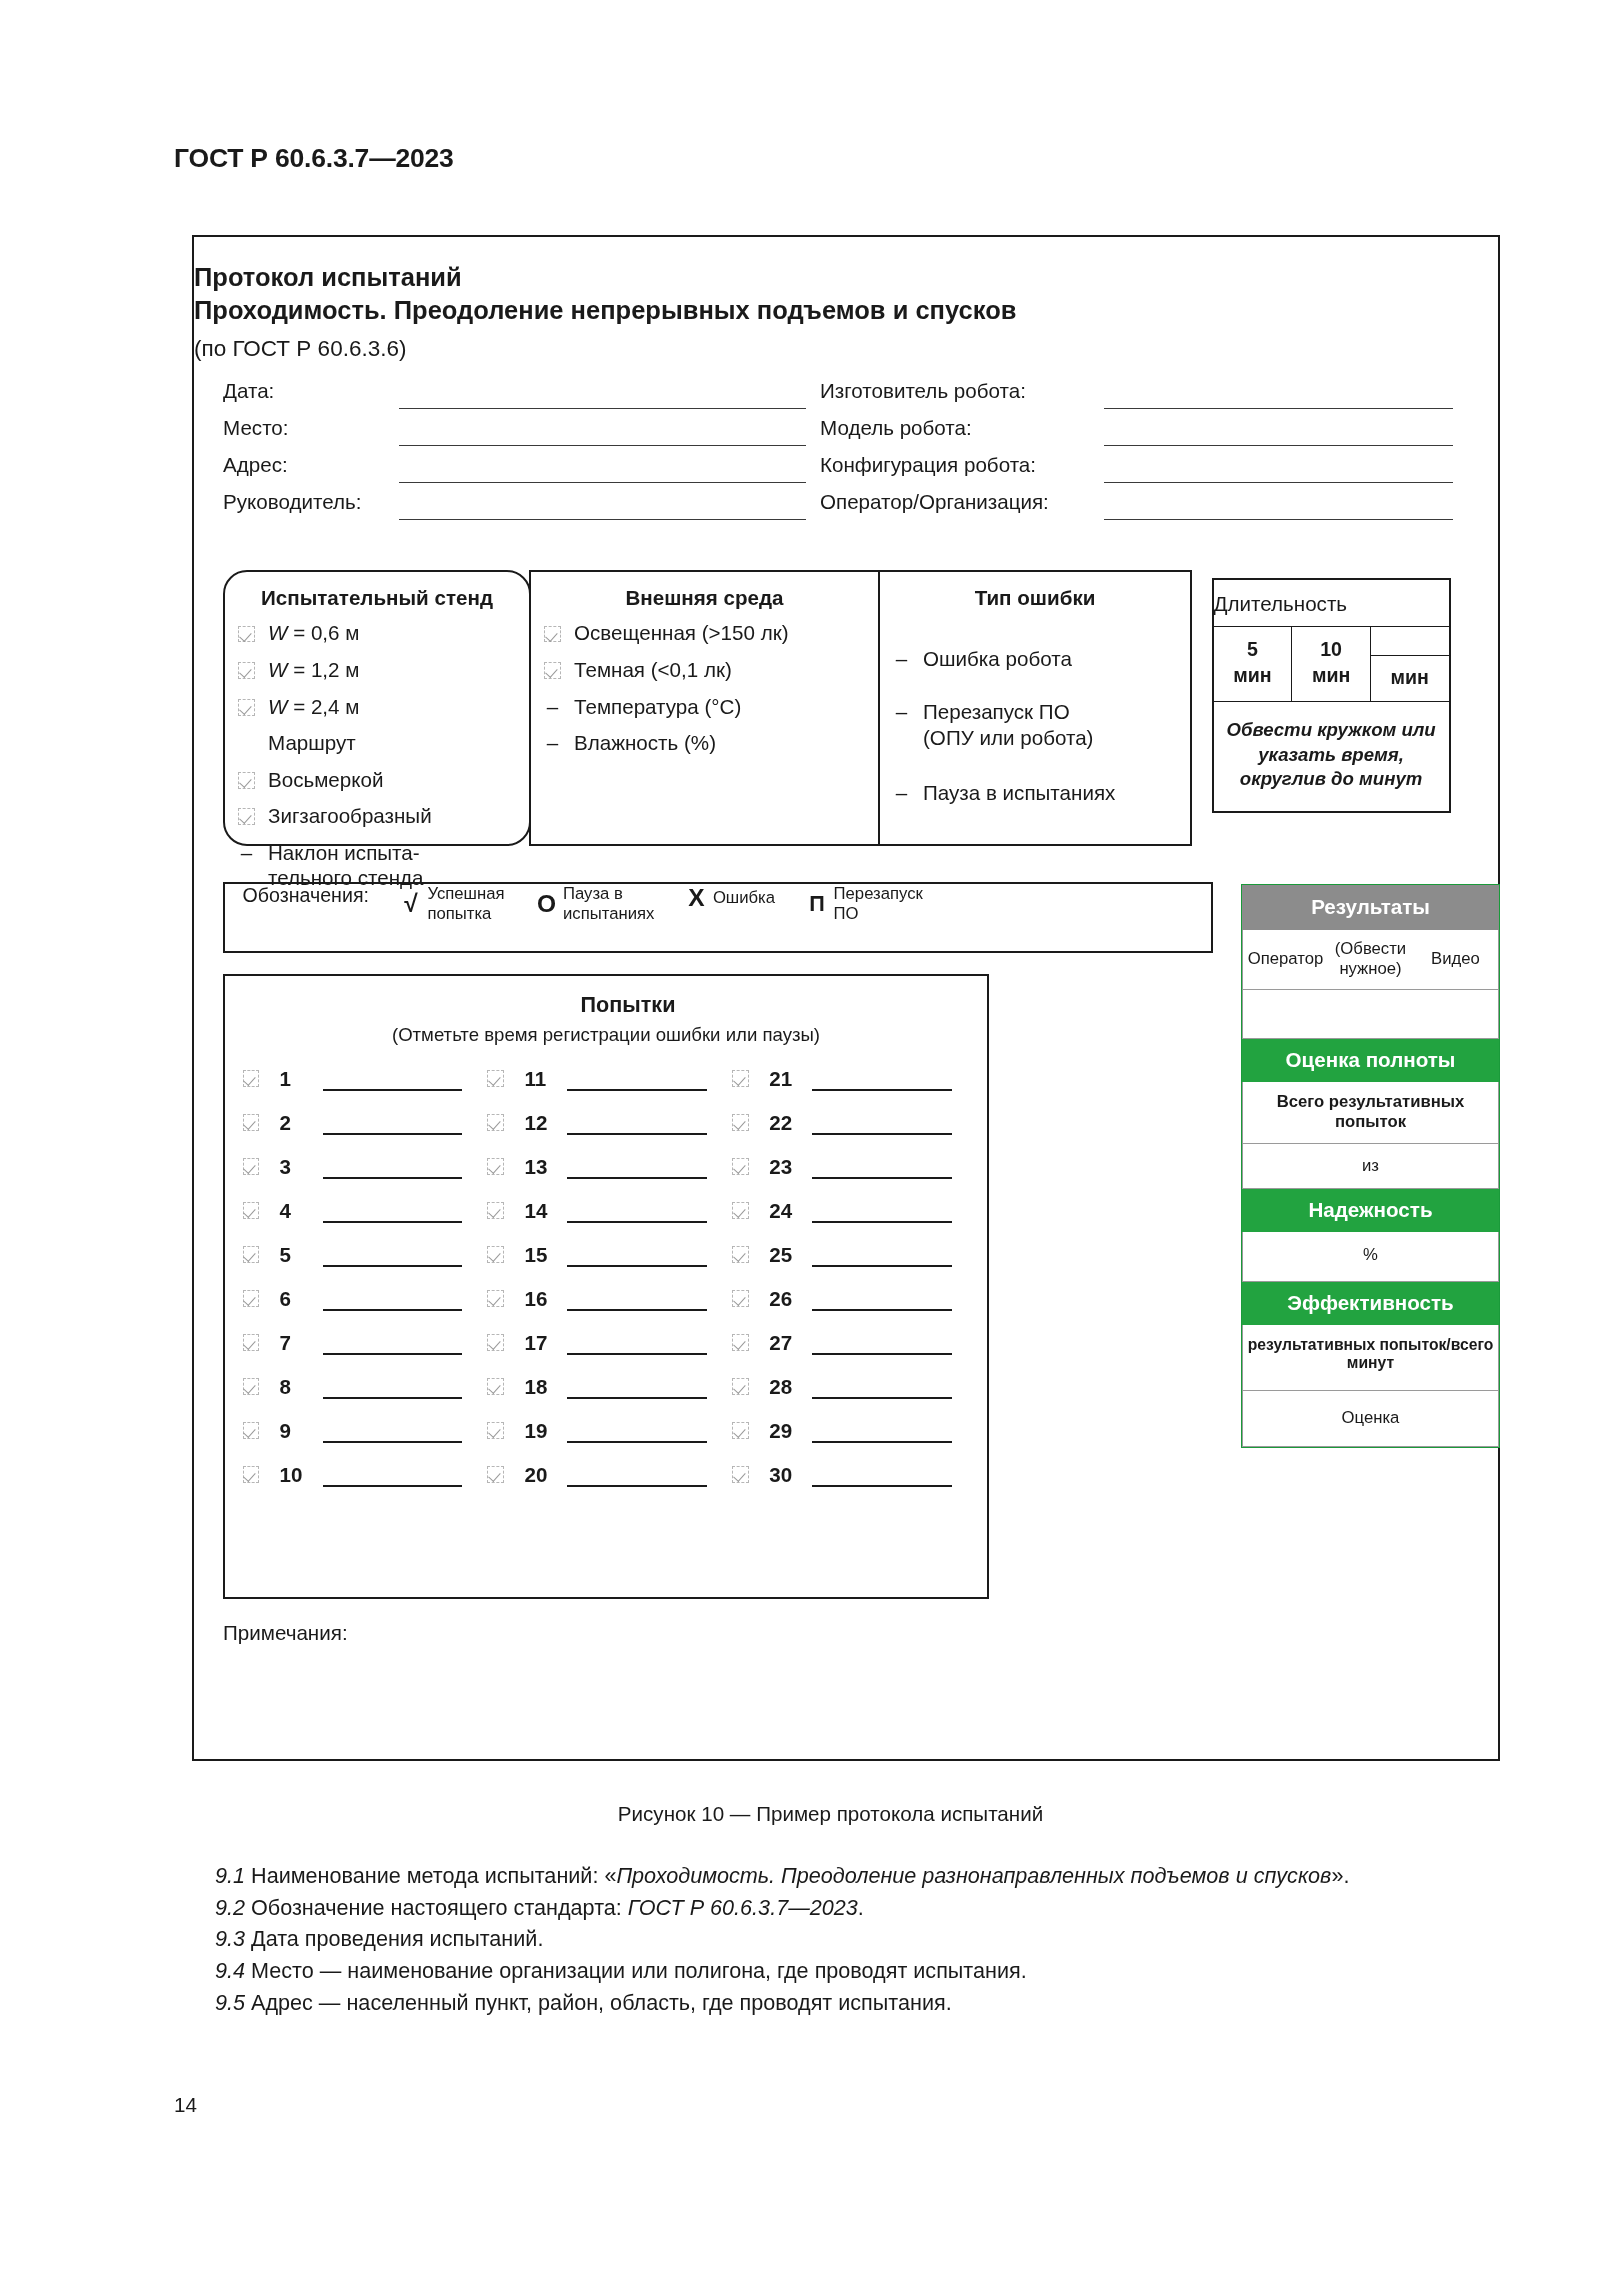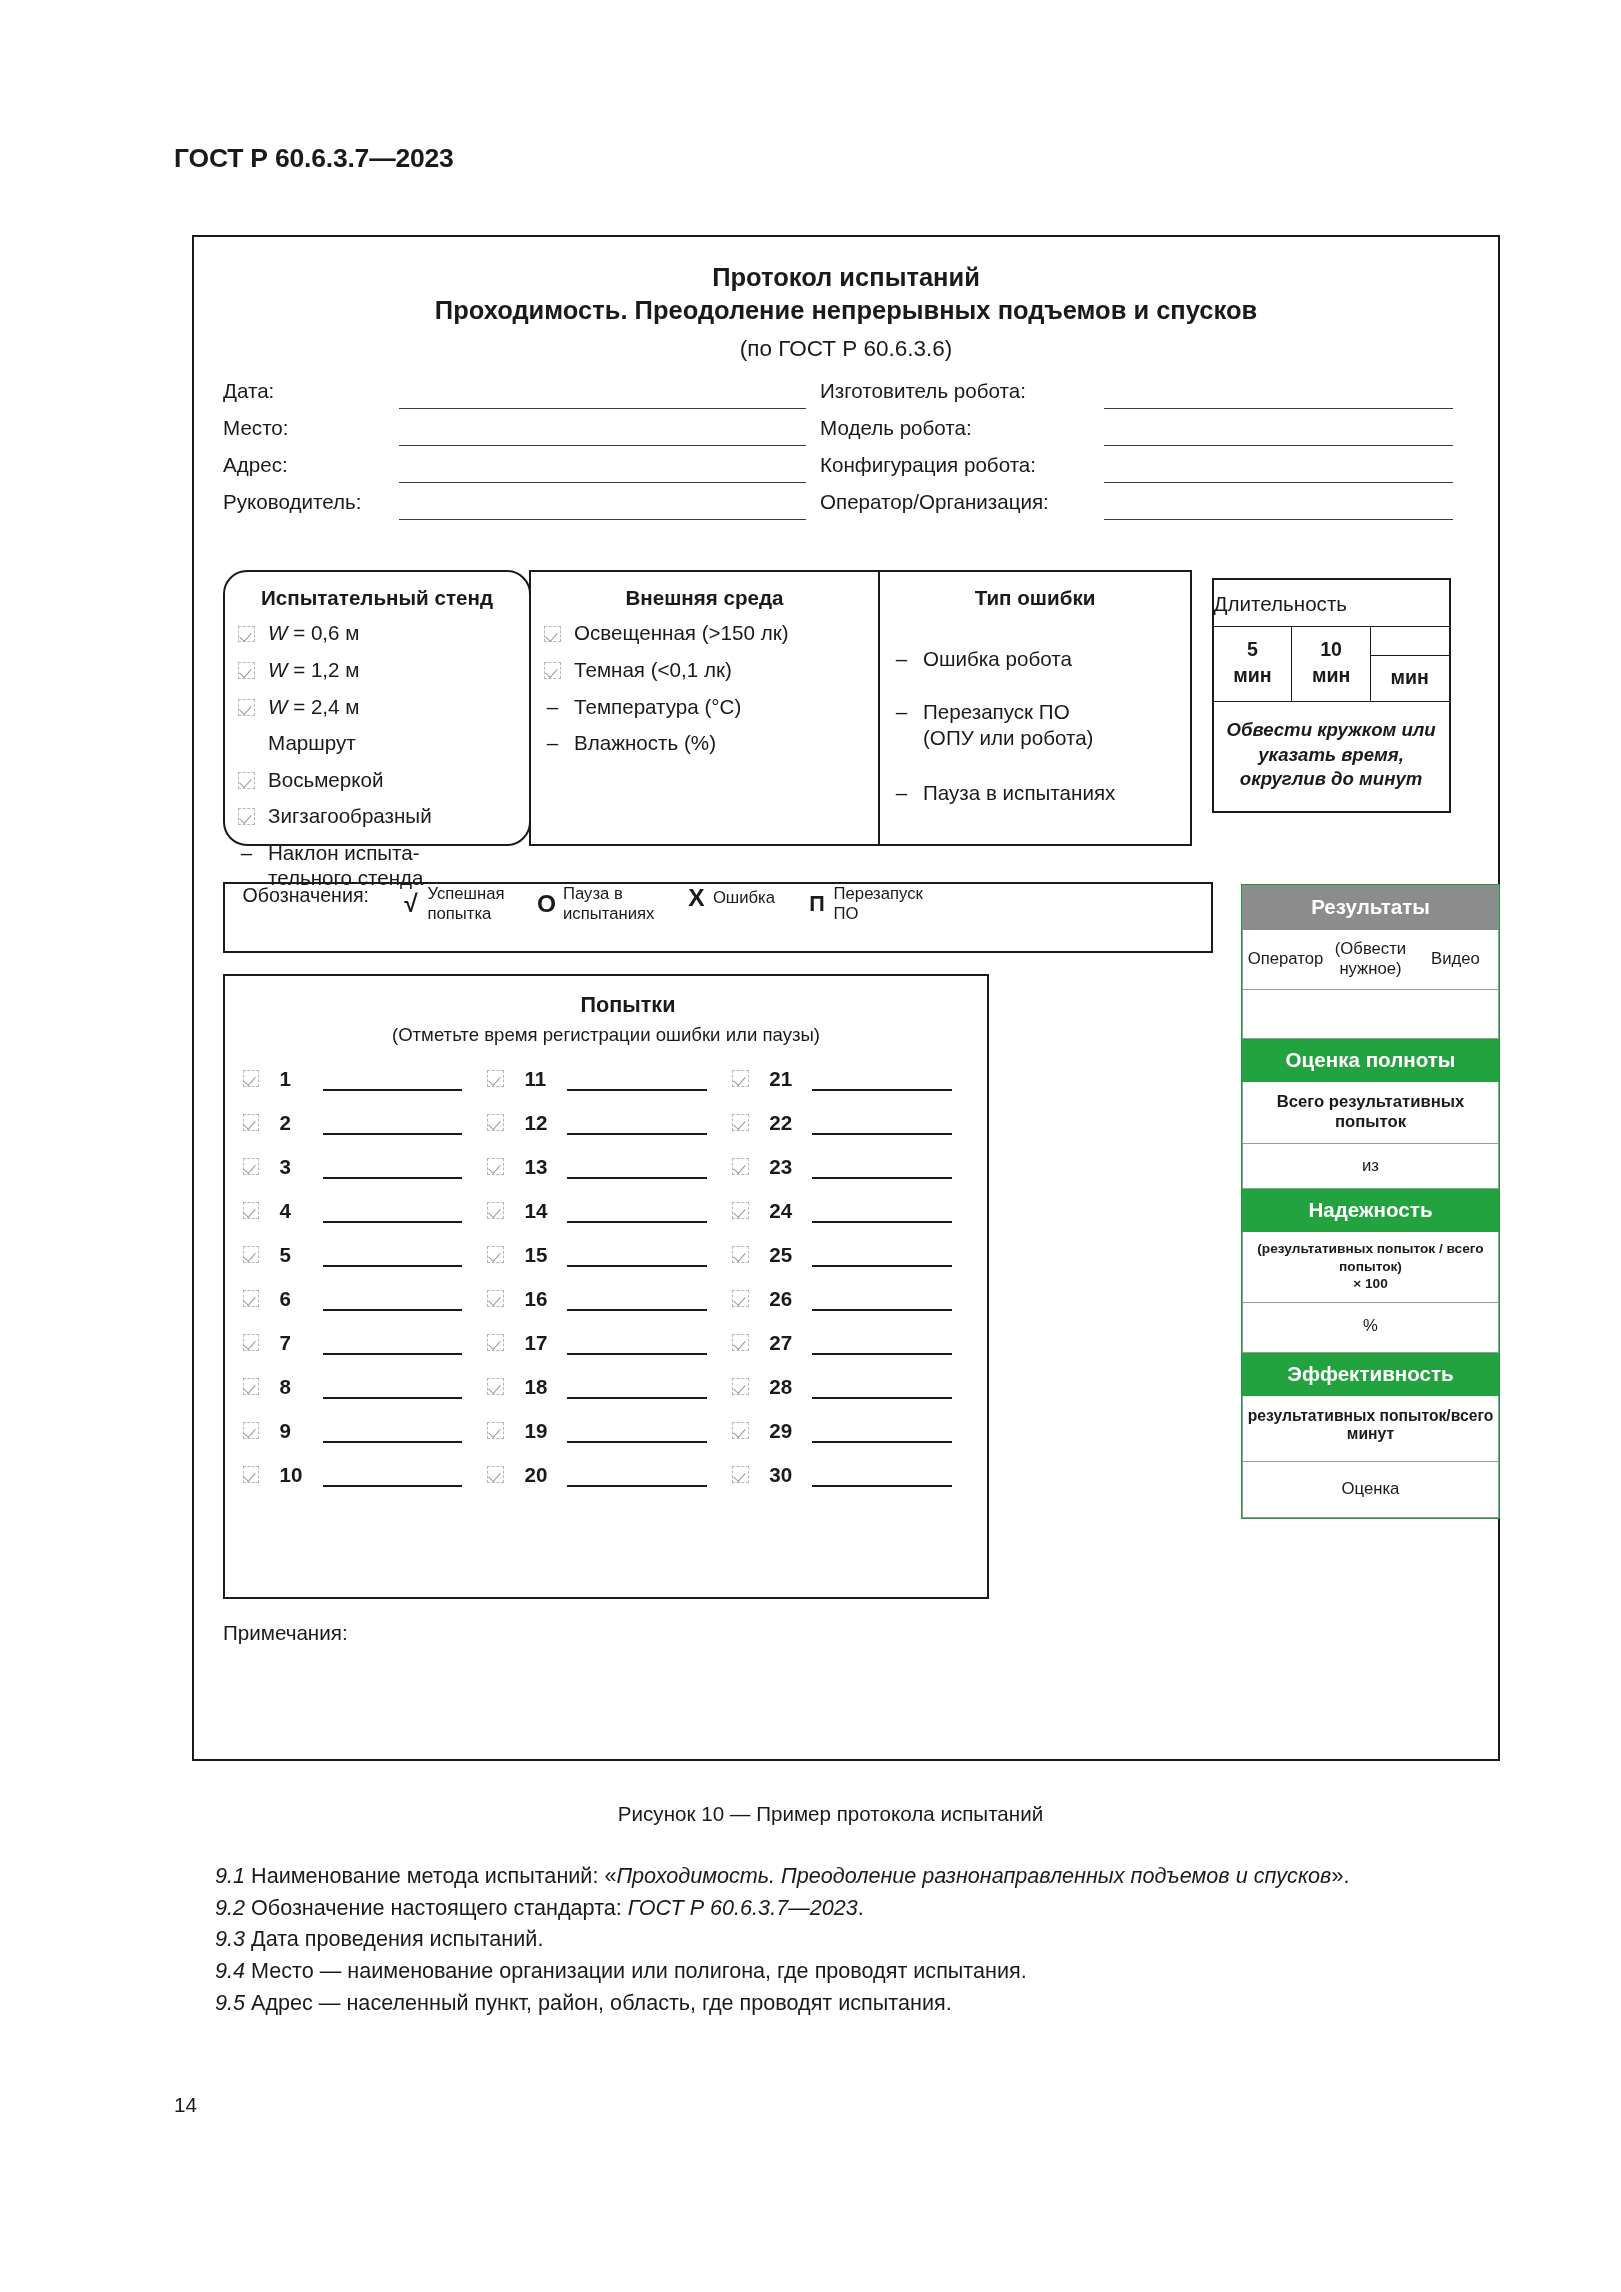--- a/index.html
+++ b/index.html
@@ -18,21 +18,21 @@
   }
 
   
   .protocol{
     position:absolute;left:192px;top:235px;
     width:1308px;height:1526px;
     border:2.5px solid #1a1a1a;
     box-sizing:border-box;
   }
 
-  .title-block{text-align:center;padding-top:23.5px;}
+  .title-block{padding-top:23.5px;}
   .title1{font-size:25.5px;font-weight:bold;line-height:1.32;}
   .title2{font-size:25.5px;font-weight:bold;line-height:1.32;}
   .title3{font-size:22.5px;font-weight:normal;margin-top:7.8px;}
 
   
   .meta{
     position:absolute;left:29px;top:135px;width:1247px;
     display:grid;grid-template-columns:176px 421px 284px 363px;
     row-gap:0px;align-items:end;
   }
@@ -478,21 +478,20 @@
         <div>(Обвести<br>нужное)</div>
         <div>Видео</div>
       </div>
       <div class="rs-cell rs-blank"></div>
 
       <div class="rs-hdr-green">Оценка полноты</div>
       <div class="rs-cell rs-t1">Всего результативных попыток</div>
       <div class="rs-cell rs-t2">из</div>
 
       <div class="rs-hdr-green">Надежность</div>
-      <div class="rs-cell rs-tiny">(результативных попыток / всего попыток)<br>× 100</div>
       <div class="rs-cell rs-pct">%</div>
 
       <div class="rs-hdr-green">Эффективность</div>
       <div class="rs-cell rs-t3">результативных попыток/всего минут</div>
       <div class="rs-cell rs-t4">Оценка</div>
     </div>
 
     <div class="notes">Примечания:</div>
   </div>
 

